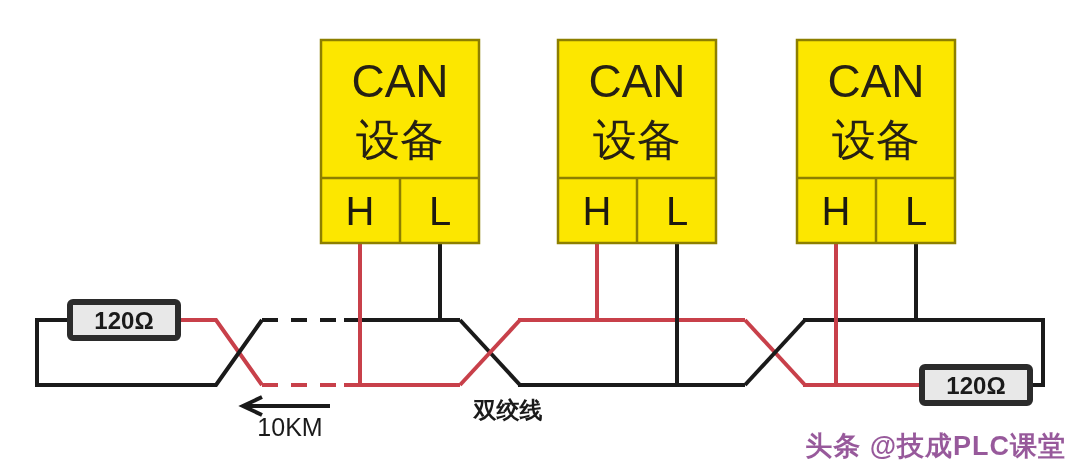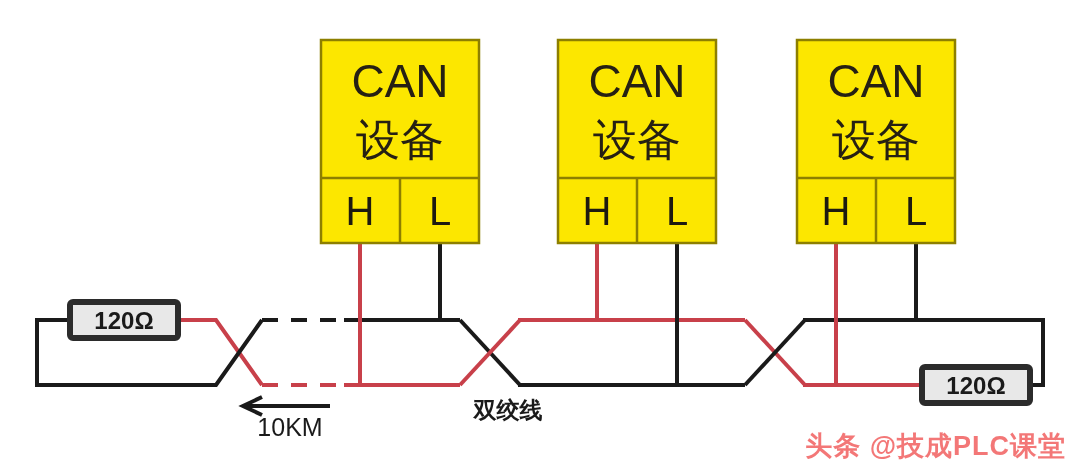--- a/index.html
+++ b/index.html
@@ -63,21 +63,21 @@
     fill: #1a1a1a;
     text-anchor: middle;
   }
   .watermark {
     position: absolute;
     right: 14px;
     bottom: 6px;
     font-family: "Liberation Sans", "DejaVu Sans", sans-serif;
     font-size: 27px;
     font-weight: bold;
-    color: #ef4444;
+    color: #701a75;
     opacity: 0.72;
     letter-spacing: 1px;
     white-space: nowrap;
     text-shadow: 1px 1px 0 rgba(255,255,255,0.85);
   }
 </style>
 </head>
 <body>
 
 <div id="stage">

